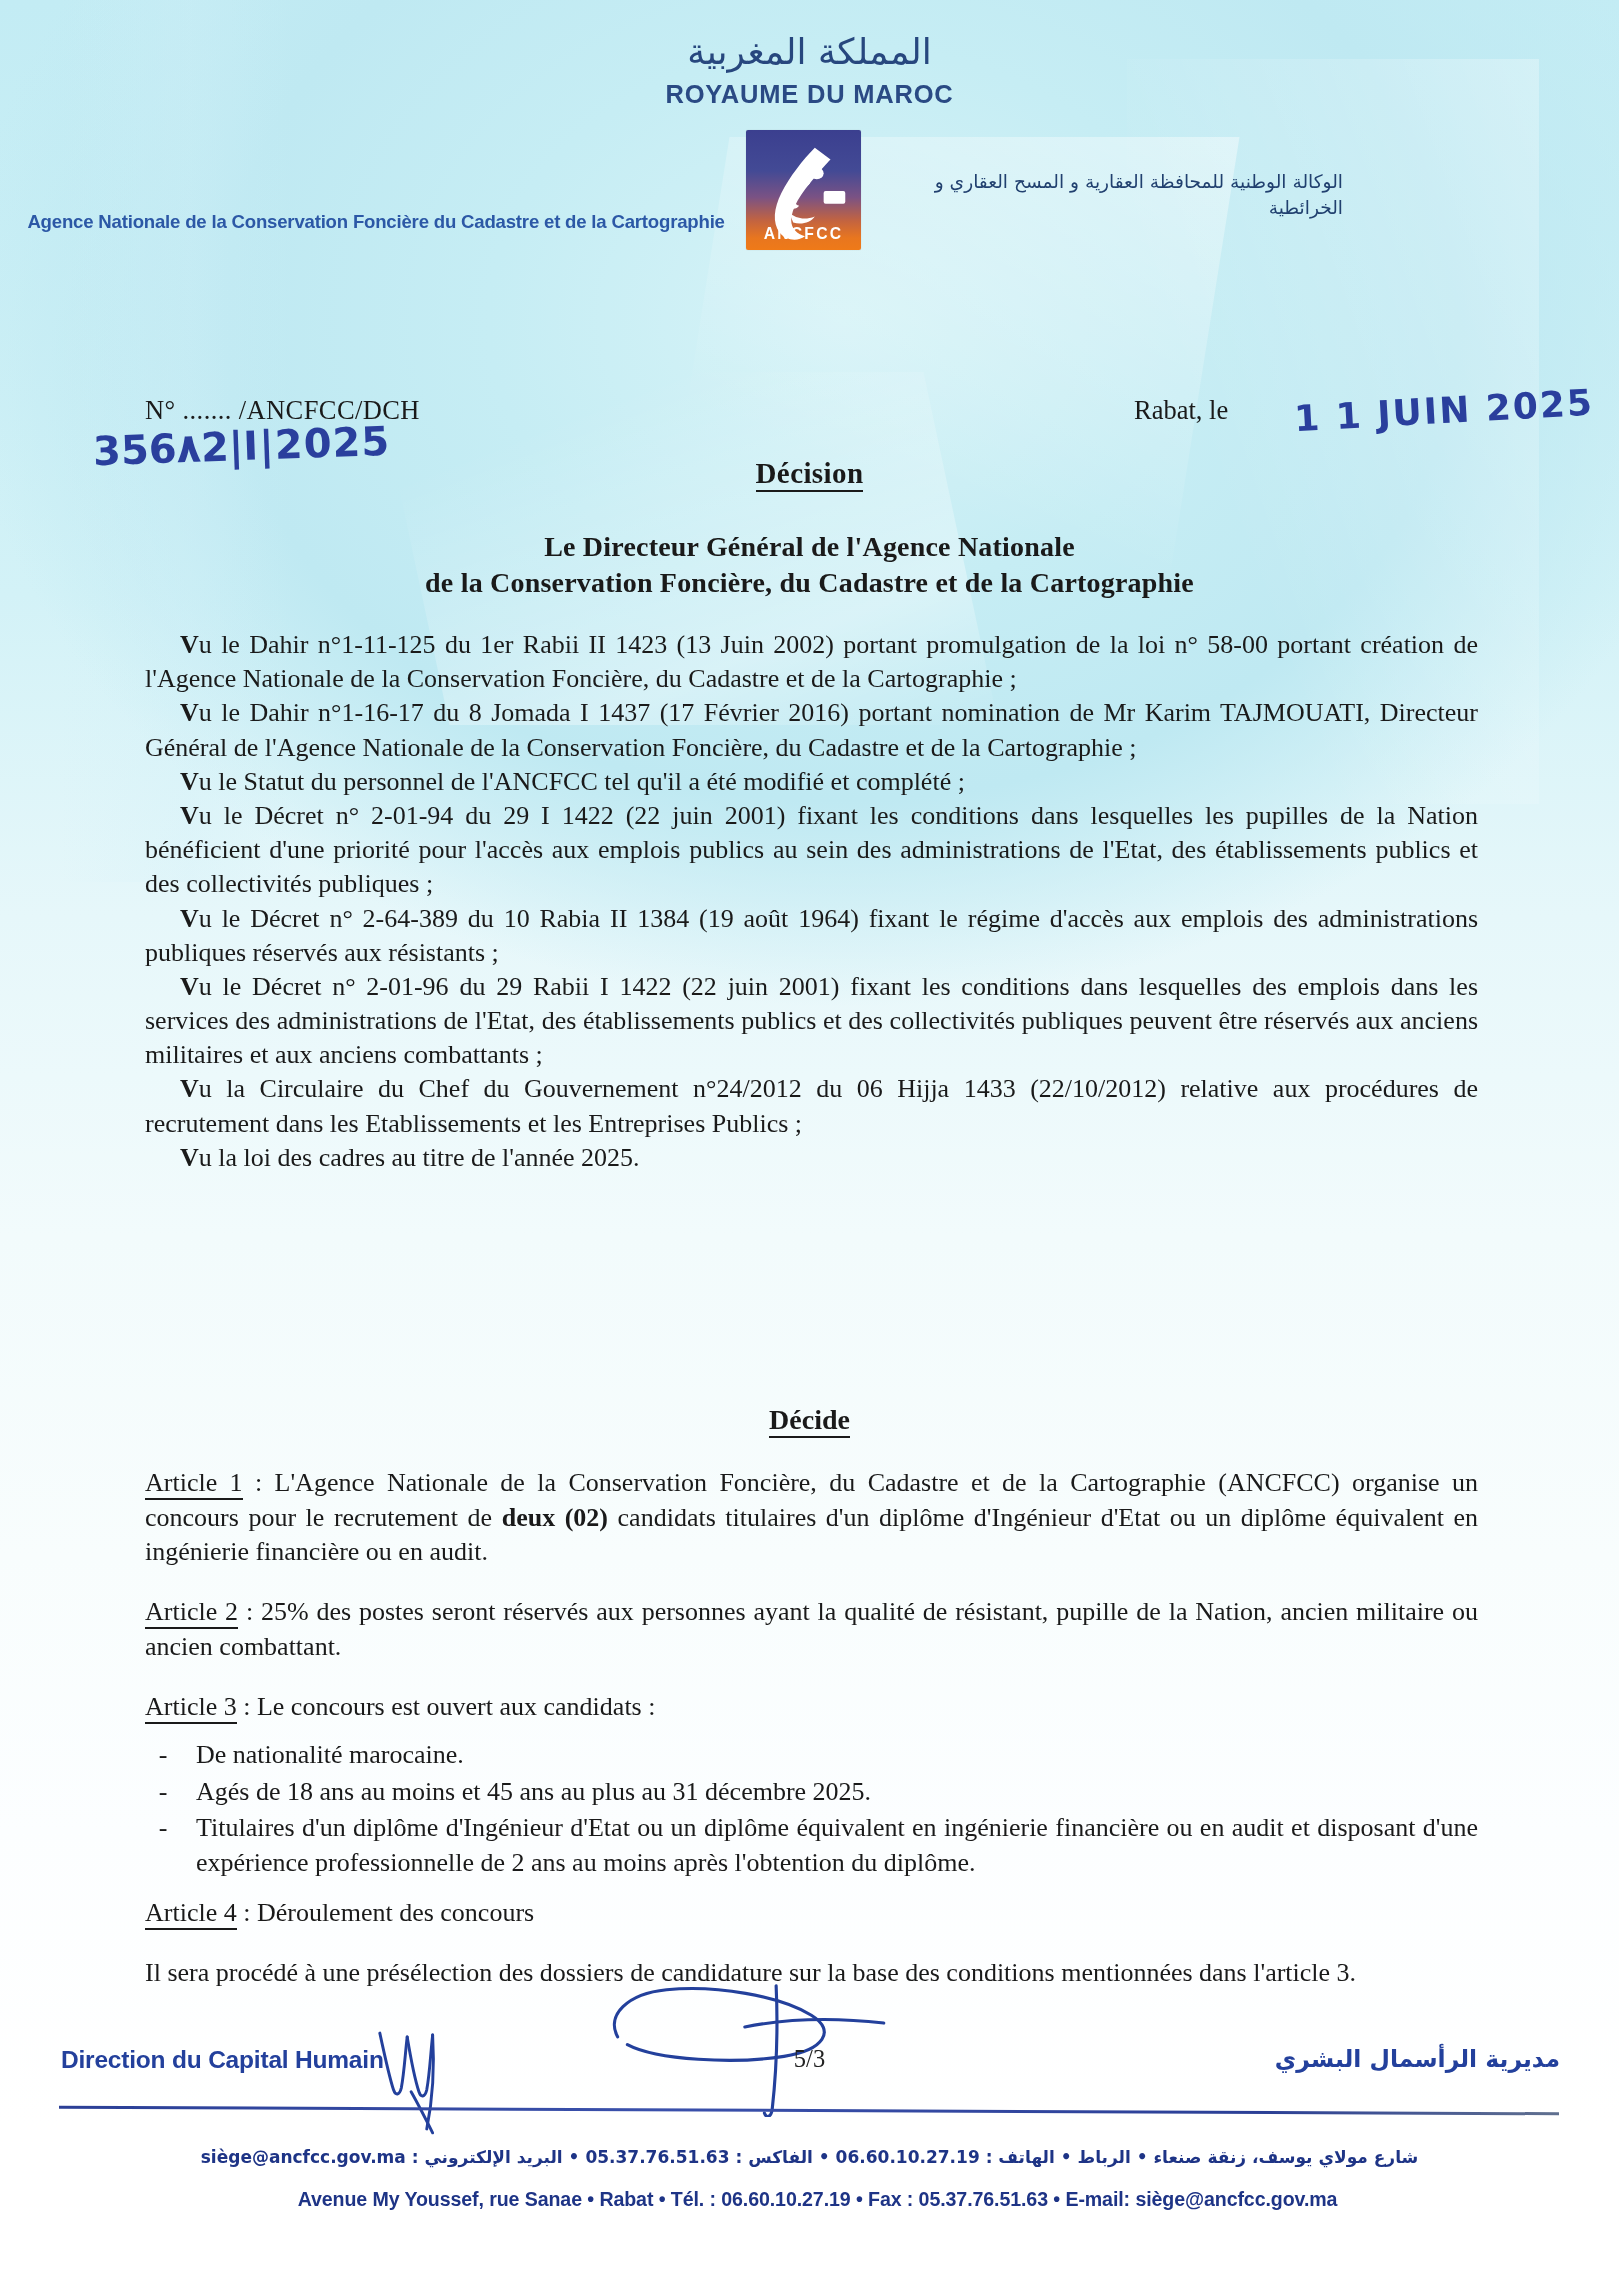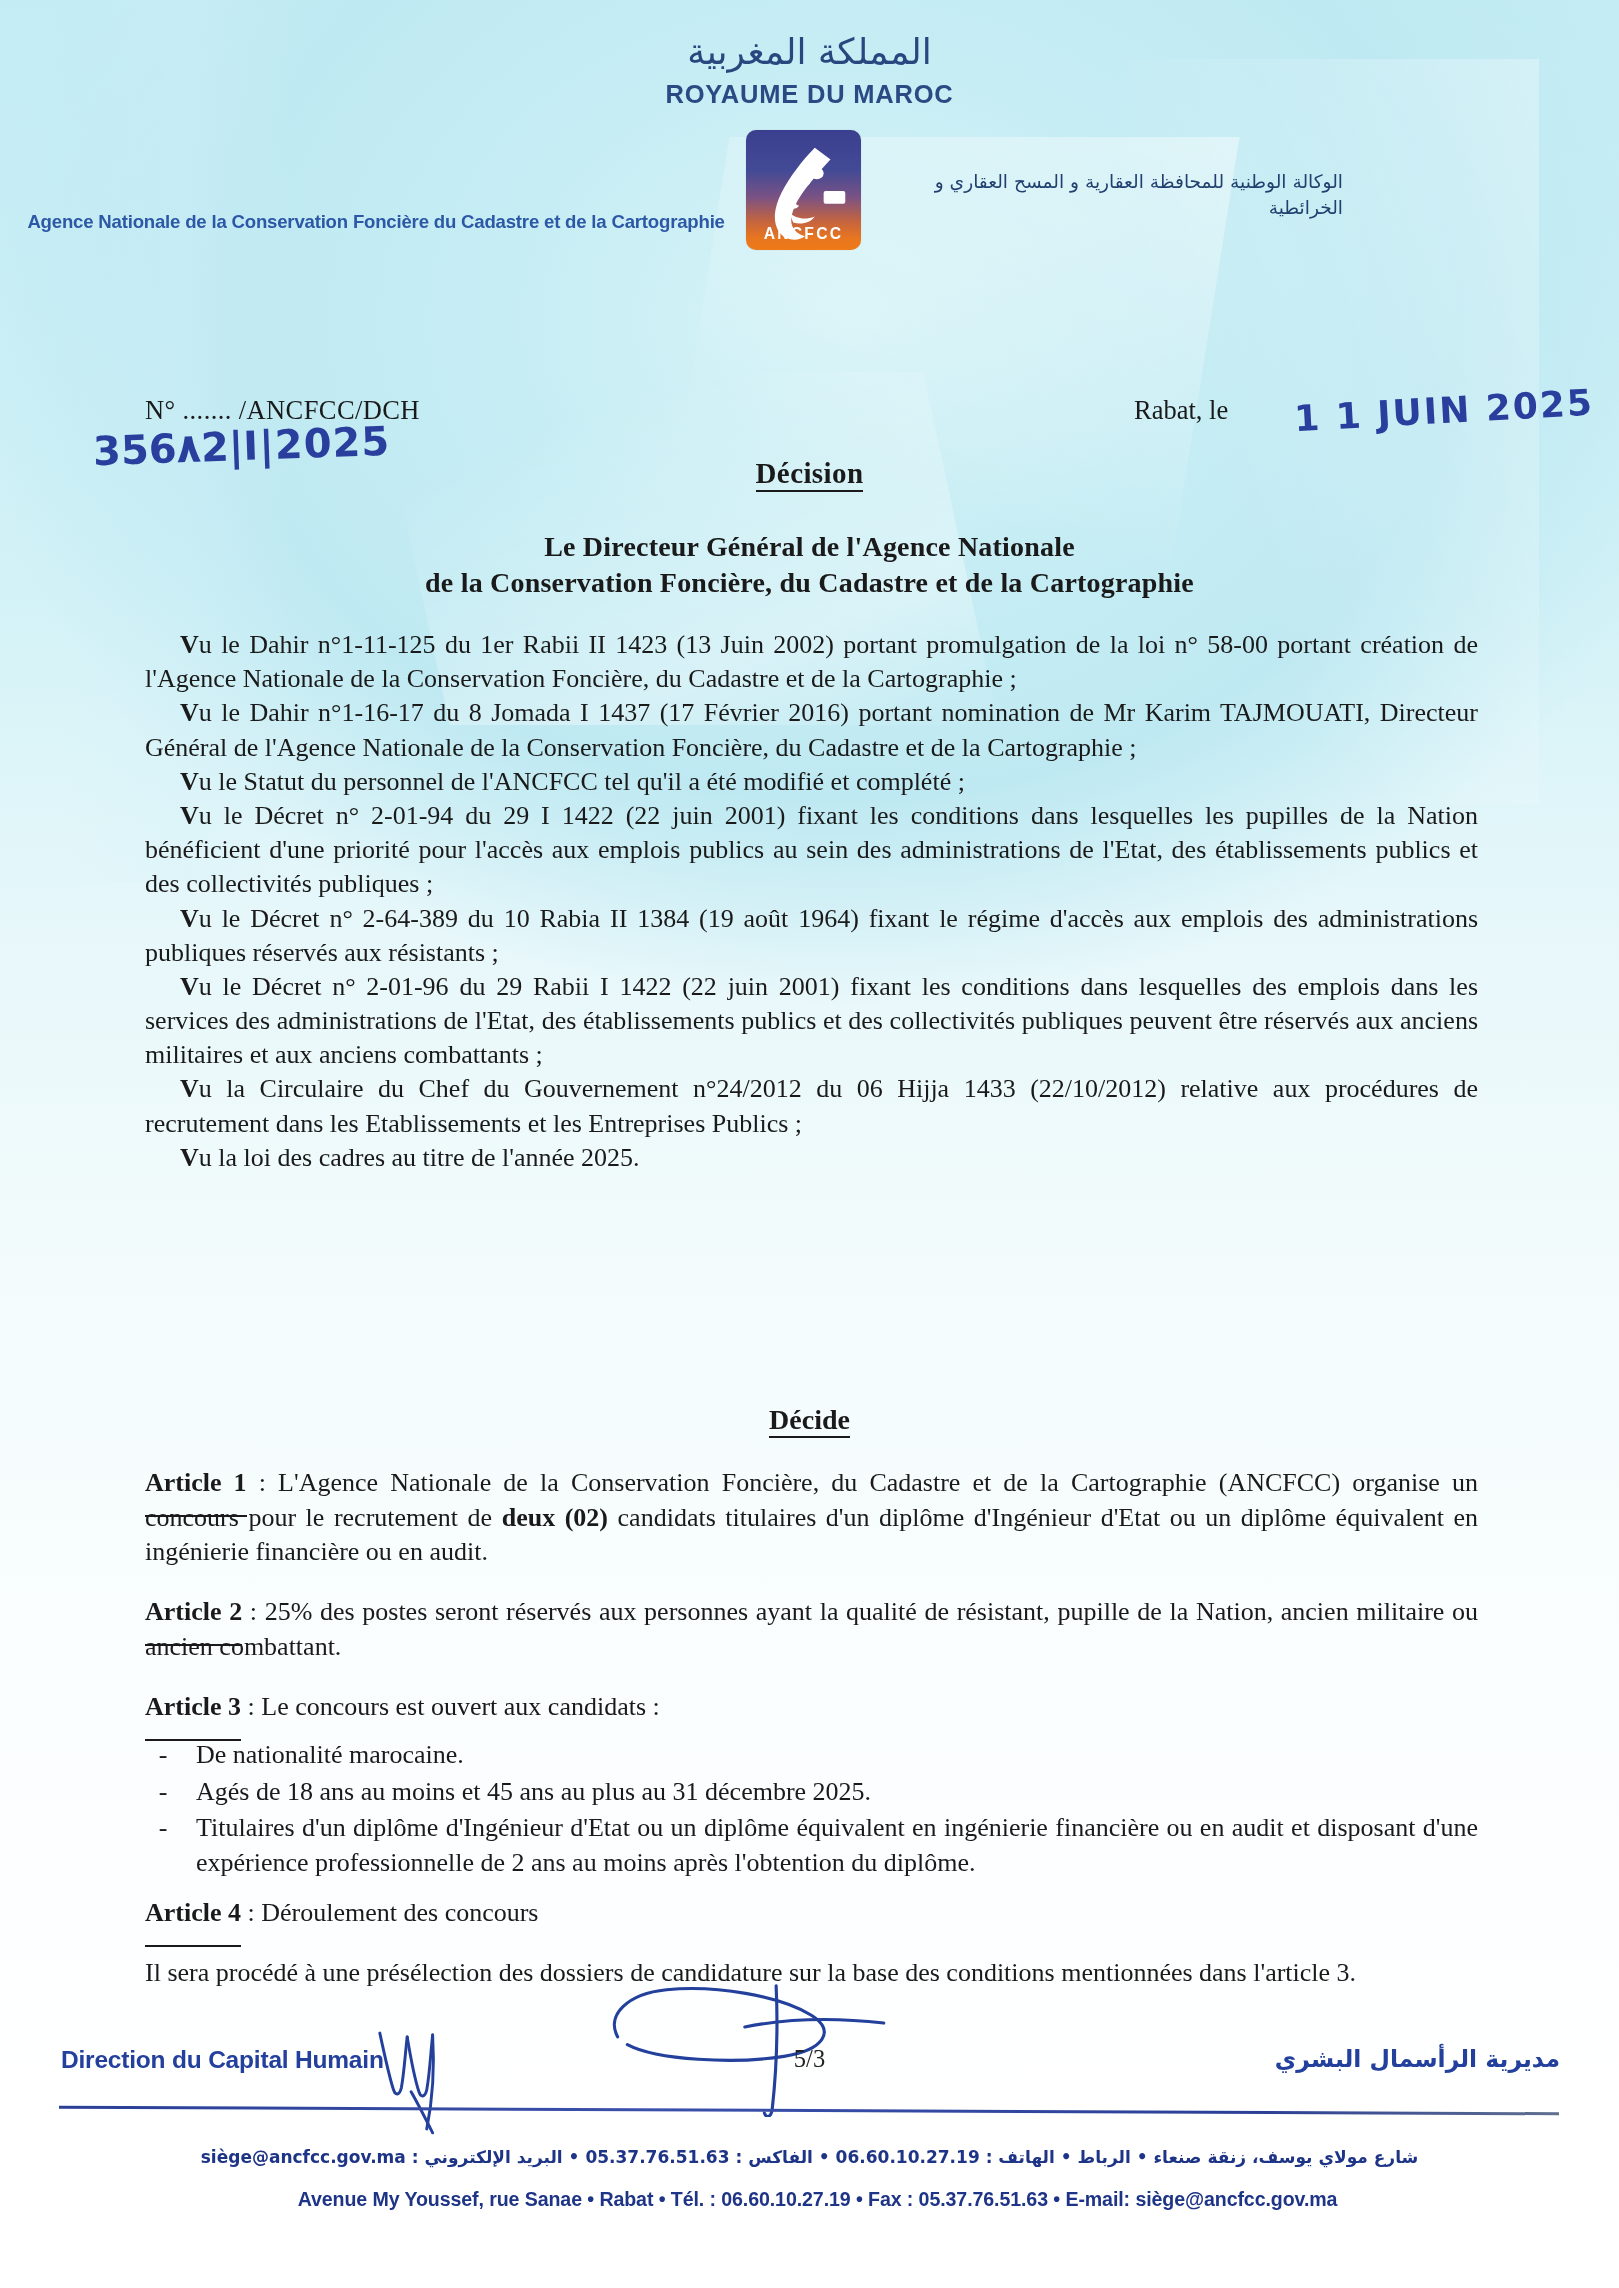--- a/index.html
+++ b/index.html
@@ -76,21 +76,21 @@
   .logo-row {
     position: absolute;
     left: 0; right: 0; top: 130px;
     height: 123px;
   }
   .logo {
     position: absolute;
     left: 746px; top: 0;
     width: 115px; height: 120px;
     background: linear-gradient(180deg, #3b3f8f 0%, #434a95 34%, #7a5284 56%, #c4643f 76%, #e8761f 90%, #ef7a18 100%);
-    border-radius: 10px;
+    border-radius: 2px;
     box-shadow: 0 0 1px rgba(0,0,0,.25);
     overflow: hidden;
   }
   .logo svg { display:block; }
   .logo-txt {
     position: absolute;
     left: 0; right: 0; bottom: 6.9px;
     text-align: center;
     font-family: "Liberation Sans", sans-serif;
     font-weight: bold;
@@ -199,23 +199,23 @@
   .arts {
     position: absolute;
     left: 145px; top: 1466px;
     width: 1333px;
     font-size: 26px;
     line-height: 1.33;
     text-align: justify;
   }
   .arts p { margin: 0; }
   .art-lbl {
-    font-weight: bold;
+    font-weight: normal;
     border-bottom: 2px solid #1a1a1a;
-    padding-bottom: 18px;
+    padding-bottom: 1px;
   }
   .gap { height: 25.5px; }
   .gap-s { height: 13.7px; }
   .bullets { margin: 0; padding: 0; list-style: none; }
   .bullets li {
     position: relative;
     padding-left: 51px;
     text-align: justify;
     margin-bottom: 2px;
   }

